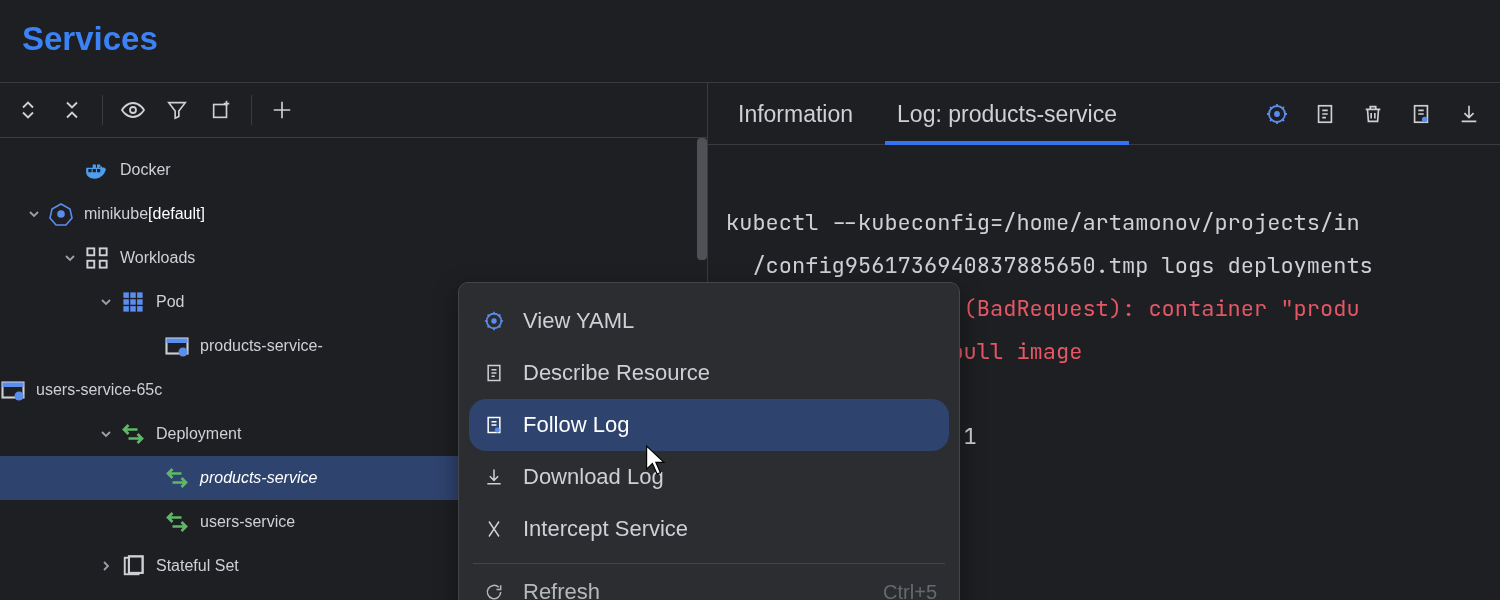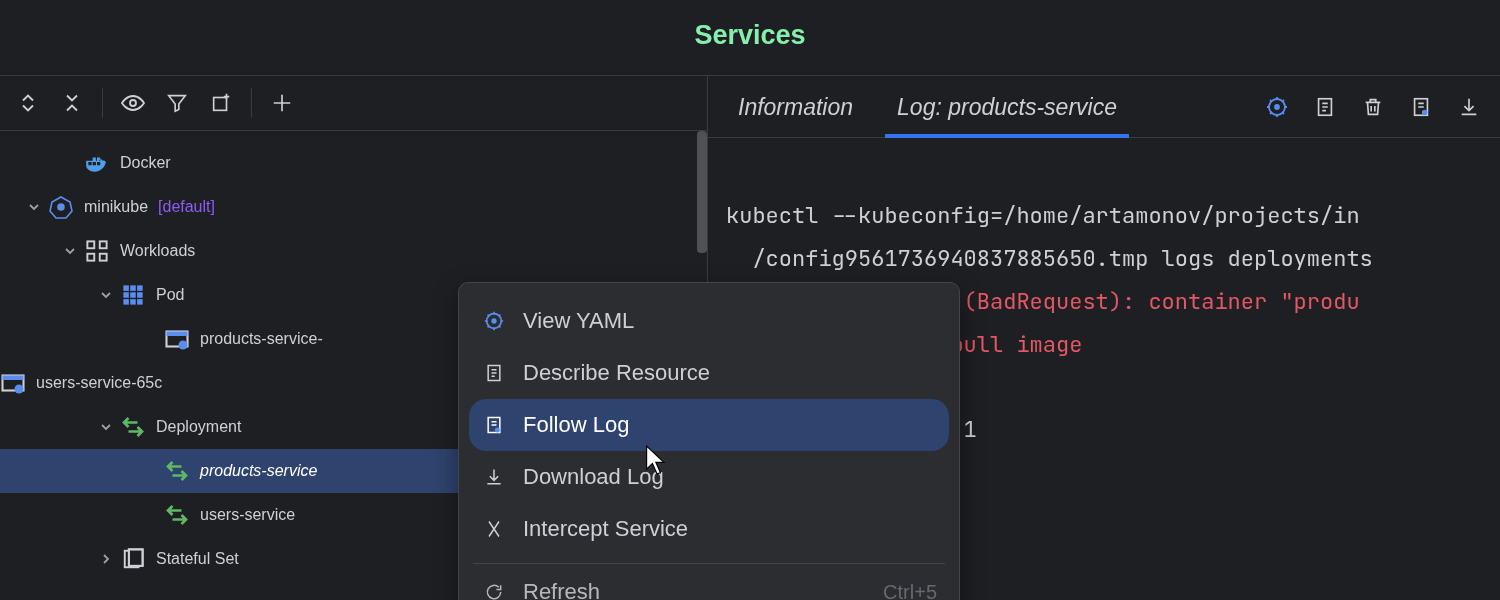--- a/index.html
+++ b/index.html
@@ -12,24 +12,23 @@
   height: 600px;
   overflow: hidden;
   display: flex;
   flex-direction: column;
 }
 .header {
   padding: 20px 22px 24px 22px;
   border-bottom: 1px solid #393b40;
 }
 .header-title {
-  font-size: 27px;
+  font-size: 33px;
   font-weight: 600;
-  color: #86efac;
-  text-align: center;
+  color: #3b82f6;
 }
 .main {
   display: flex;
   flex: 1;
   min-height: 0;
 }
 .left-panel {
   width: 708px;
   border-right: 1px solid #393b40;
   display: flex;
@@ -87,32 +86,31 @@
 .chevron.hidden { visibility: hidden; }
 .node-icon {
   width: 26px;
   height: 26px;
   margin-right: 10px;
   display: flex;
   align-items: center;
   justify-content: center;
 }
 .tree-label { color: #ced0d6; }
-.tree-suffix { color: #8b5cf6; margin-left: 10px; }
+.tree-suffix { color: #ffffff; }
 .right-panel {
   flex: 1;
   display: flex;
   flex-direction: column;
 }
 .tabs {
   display: flex;
   align-items: center;
   border-bottom: 1px solid #393b40;
   padding: 0 8px;
-  font-style: italic;
 }
 .tab {
   padding: 18px 22px 16px 22px;
   font-size: 23px;
   color: #ced0d6;
   cursor: pointer;
   position: relative;
 }
 .tab.active::after {
   content: "";

